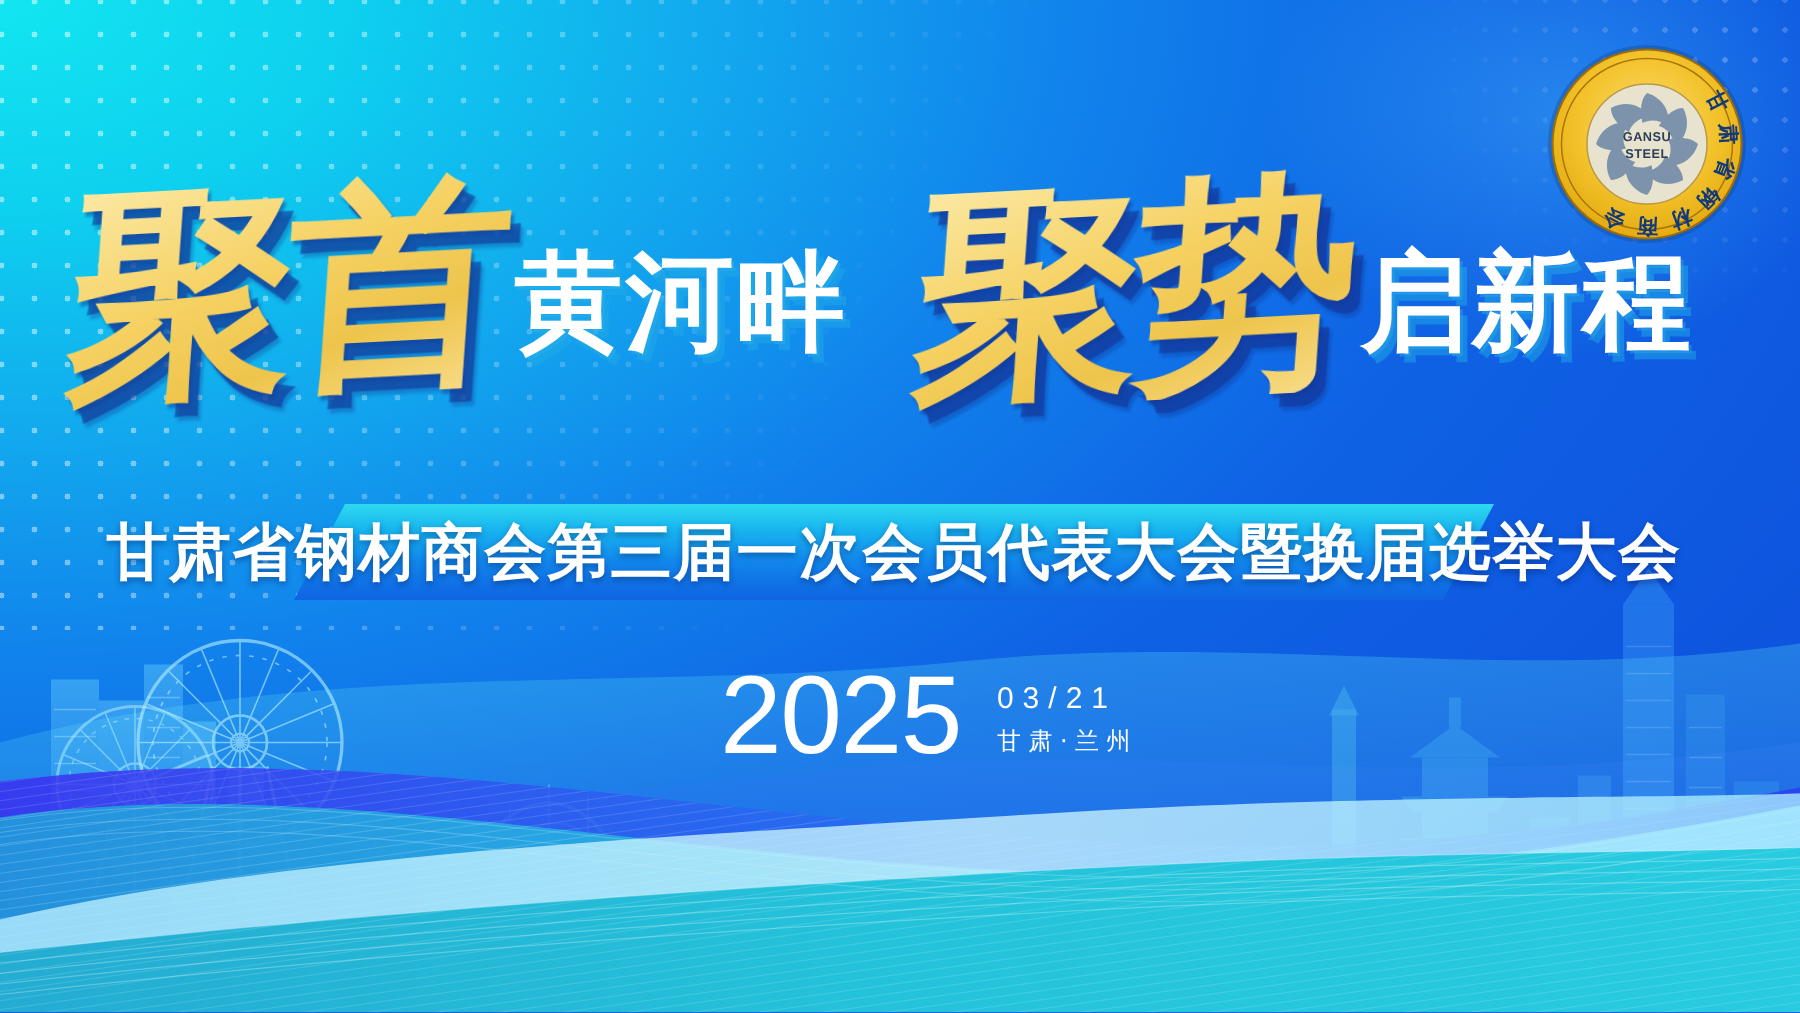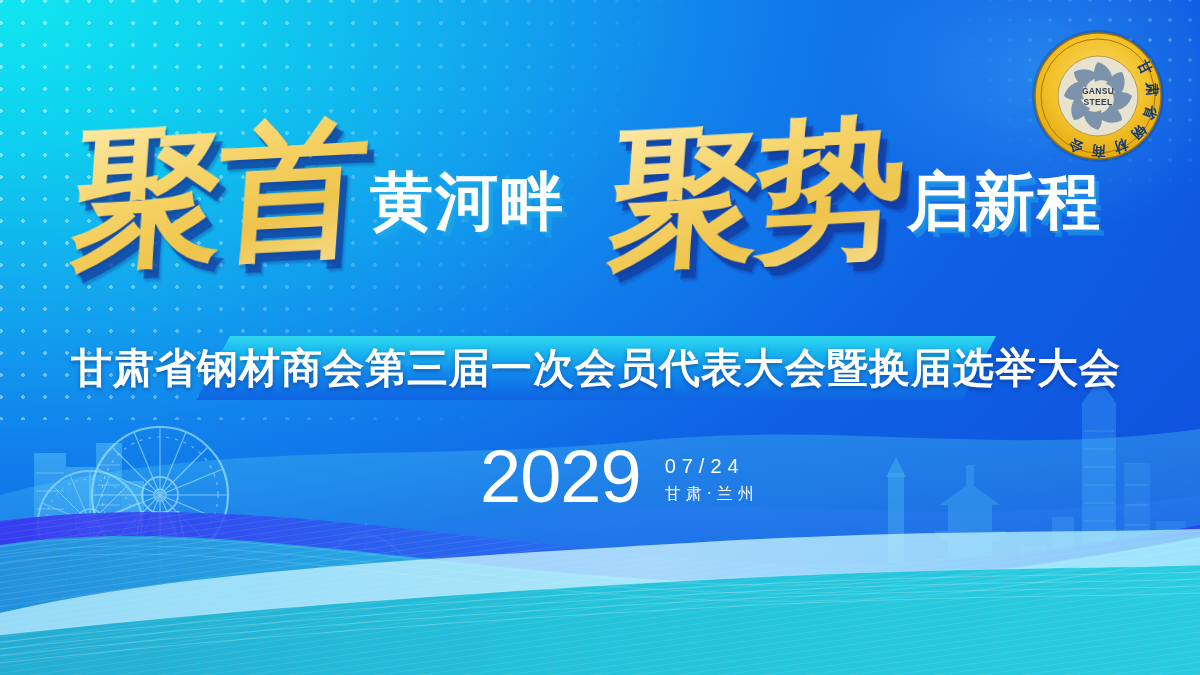--- a/index.html
+++ b/index.html
@@ -58,21 +58,21 @@
     text-shadow:none;
     filter:drop-shadow(7px 9px 0 rgba(20,52,150,.62)) drop-shadow(2px 3px 1px rgba(10,40,130,.45));
     transform:skewX(-7deg) rotate(-3deg);
     letter-spacing:-6px;
     padding:0 2px;
   }
   .brush.b1{margin-left:14px;}
   .song{
     font-family:"DejaVu Serif","Liberation Serif",serif;
     font-weight:700;
-    font-size:63px;line-height:1;
+    font-size:72px;line-height:1;
     color:#ffffff;
     letter-spacing:2px;
     text-shadow:5px 6px 0 rgba(32,170,230,.50), 2px 2px 0 rgba(60,190,240,.35);
     margin:16px 0 0 6px;
     text-align:right;
   }
   .song.s1{margin-right:44px;}
 
   
   .ribbon-wrap{position:absolute;left:196px;top:336px;width:800px;height:64px;}
@@ -353,20 +353,20 @@
     <span class="brush b2">聚势</span>
     <span class="song s2">启新程</span>
   </div>
 
   <div class="ribbon-wrap">
     <div class="ribbon"></div>
     <div class="ribbon-text">甘肃省钢材商会第三届一次会员代表大会暨换届选举大会</div>
   </div>
 
   <div class="dateblock">
-    <div class="year">2029</div>
+    <div class="year">2025</div>
     <div class="dcol">
-      <div class="md">07/24</div>
+      <div class="md">03/21</div>
       <div class="place">甘肃·兰州</div>
     </div>
   </div>
 
 </div>
 
 </body></html>

